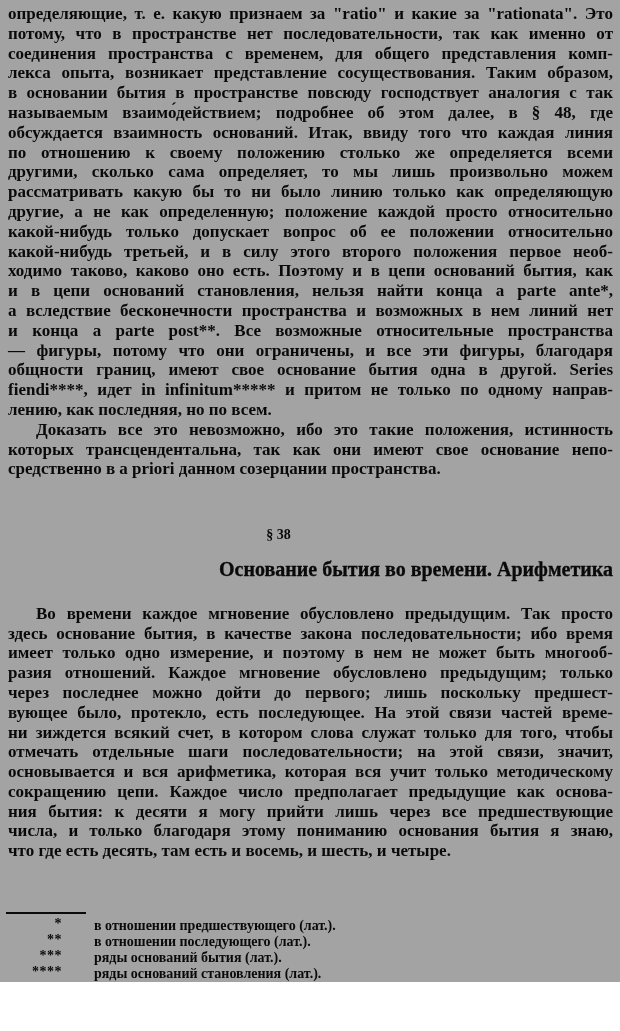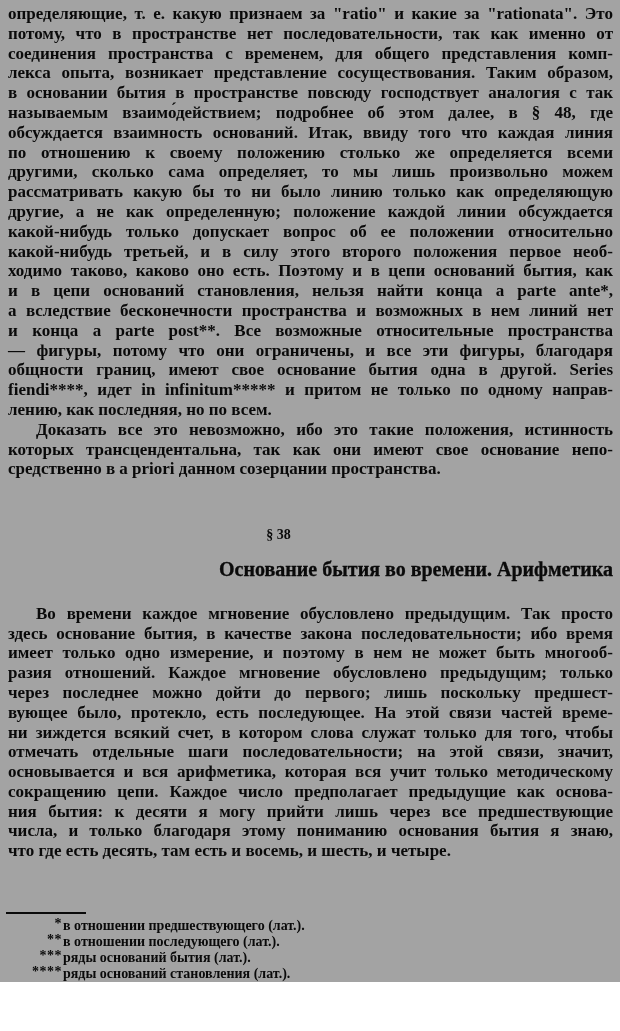--- a/index.html
+++ b/index.html
@@ -36,21 +36,21 @@
   }
   #footnotes {
     position: absolute; top: 918px; left: 8px; right: 7px;
     font-size: 14px; line-height: 16px;
   }
   .fn-row { display: flex; }
   .fn-stars {
     width: 54px; flex: 0 0 54px; text-align: right;
     position: relative; top: -2px; letter-spacing: 0.5px;
   }
-  .fn-text { padding-left: 1px; }
+  .fn-text { padding-left: 1px; margin-left: 31px; }
   .footer {
     position: absolute; top: 1006px; left: 0; right: 0; height: 22px;
     font-size: 15px;
   }
   .sig { position: absolute; left: 5px; top: 3px; font-size: 13px; }
   .pageno { position: absolute; left: 0; right: 0; top: 12px; text-align: center; }
 </style>
 </head>
 <body>
 
@@ -60,21 +60,21 @@
         <div class="tline">определяющие, т. е. какую признаем за "ratio" и какие за "rationata". Это</div>
         <div class="tline">потому, что в пространстве нет последовательности, так как именно от</div>
         <div class="tline">соединения пространства с временем, для общего представления комп-</div>
         <div class="tline">лекса опыта, возникает представление сосуществования. Таким образом,</div>
         <div class="tline">в основании бытия в пространстве повсюду господствует аналогия с так</div>
         <div class="tline">называемым взаимо́действием; подробнее об этом далее, в § 48, где</div>
         <div class="tline">обсуждается взаимность оснований. Итак, ввиду того что каждая линия</div>
         <div class="tline">по отношению к своему положению столько же определяется всеми</div>
         <div class="tline">другими, сколько сама определяет, то мы лишь произвольно можем</div>
         <div class="tline">рассматривать какую бы то ни было линию только как определяющую</div>
-        <div class="tline">другие, а не как определенную; положение каждой линии обсуждается</div>
+        <div class="tline">другие, а не как определенную; положение каждой просто относительно</div>
         <div class="tline">какой-нибудь только допускает вопрос об ее положении относительно</div>
         <div class="tline">какой-нибудь третьей, и в силу этого второго положения первое необ-</div>
         <div class="tline">ходимо таково, каково оно есть. Поэтому и в цепи оснований бытия, как</div>
         <div class="tline">и в цепи оснований становления, нельзя найти конца a parte ante*,</div>
         <div class="tline">а вследствие бесконечности пространства и возможных в нем линий нет</div>
         <div class="tline">и конца a parte post**. Все возможные относительные пространства</div>
         <div class="tline">— фигуры, потому что они ограничены, и все эти фигуры, благодаря</div>
         <div class="tline">общности границ, имеют свое основание бытия одна в другой. Series</div>
         <div class="tline">fiendi****, идет in infinitum***** и притом не только по одному направ-</div>
         <div class="tline end">лению, как последняя, но по всем.</div>

